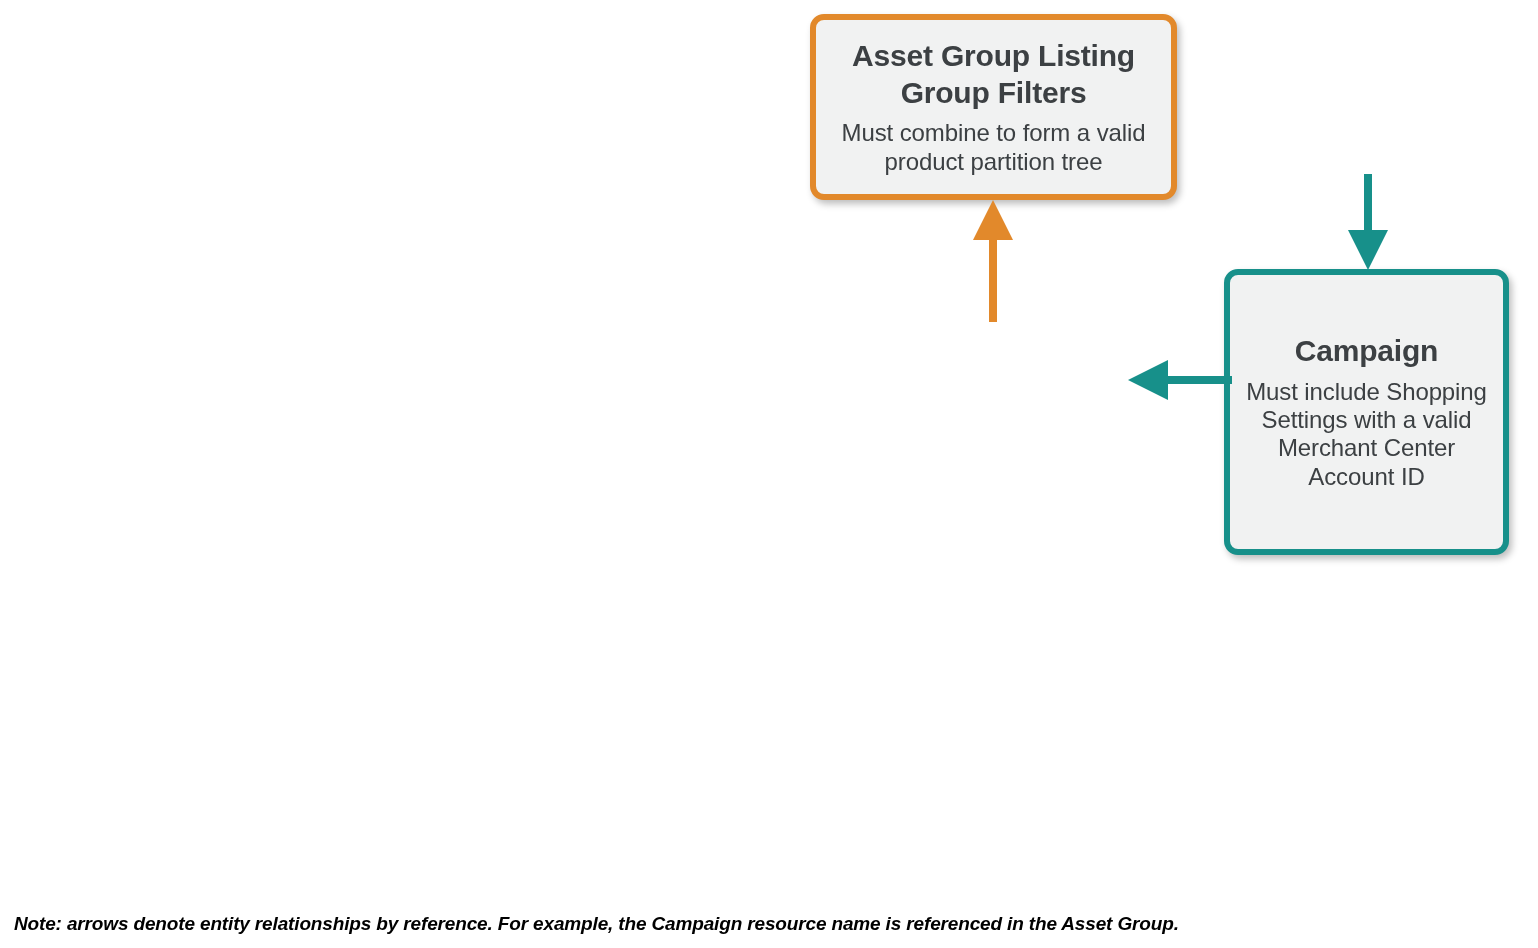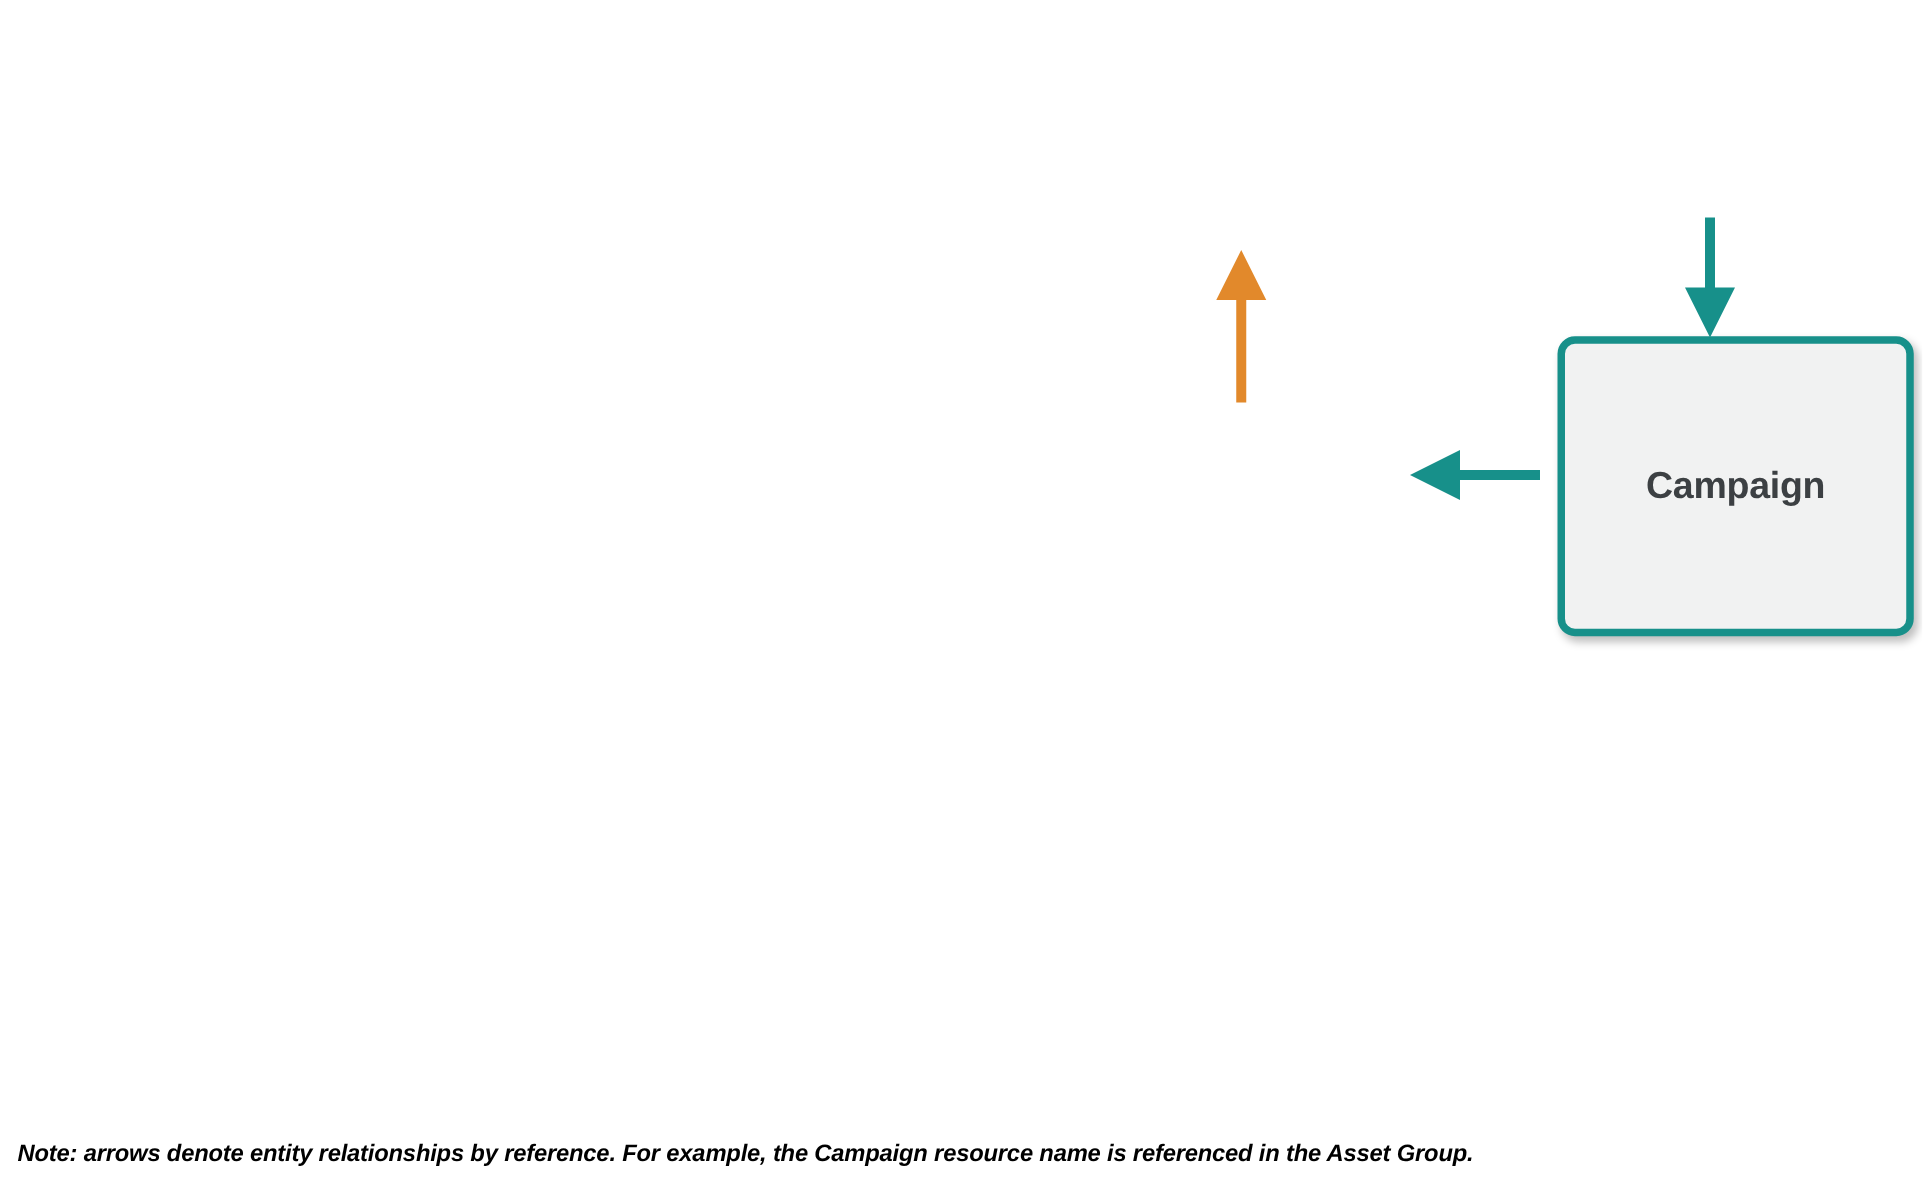--- a/index.html
+++ b/index.html
@@ -47,21 +47,21 @@
     line-height: 1.18;
     margin-top: 8px;
     letter-spacing: -0.1px;
   }
   .node.orange { border-color: #e2892b; }
   .node.teal   { border-color: #17908a; }
 
   
   #node-algf      { left: 810px;  top: 14px;  width: 367px; height: 186px; }
   #node-budget    { left: 1224px; top: 44px;  width: 285px; height: 134px; }
-  #node-campaign  { left: 1224px; top: 269px; width: 285px; height: 240px; margin-left: 22px; }
+  #node-campaign  { left: 1224px; top: 269px; width: 285px; height: 286px; }
   #node-assetgrp  { left: 856px;  top: 313px; width: 275px; height: 136px; }
 
   
   .edge {
     position: absolute;
     overflow: visible;
   }
   #edge-assetgroup-to-algf  { left: 955px;  top: 196px; width: 80px;  height: 126px; }
   #edge-budget-to-campaign  { left: 1330px; top: 174px; width: 80px;  height: 100px; }
   #edge-campaign-to-assetgroup { left: 1124px; top: 350px; width: 108px; height: 60px; }
@@ -76,24 +76,29 @@
     letter-spacing: -0.15px;
     white-space: nowrap;
     font-style: italic;
   }
 </style>
 </head>
 <body>
 
 <div id="canvas">
 
+  <div class="node orange" id="node-algf">
+    <div class="title">Asset Group Listing Group Filters</div>
+    <div class="subtitle">Must combine to form a valid product partition tree</div>
+  </div>
 
 
   <div class="node teal" id="node-campaign">
     <div class="title">Campaign</div>
+    <div class="subtitle">Must include Shopping Settings with a valid Merchant Center Account ID</div>
   </div>
 
 
   <svg class="edge" id="edge-assetgroup-to-algf" viewBox="0 0 80 126">
     <line x1="38" y1="126" x2="38" y2="36" stroke="#e2892b" stroke-width="8"></line>
     <polygon points="38,4 58,44 18,44" fill="#e2892b"></polygon>
   </svg>
 
   <svg class="edge" id="edge-budget-to-campaign" viewBox="0 0 80 100">
     <line x1="38" y1="0" x2="38" y2="62" stroke="#17908a" stroke-width="8"></line>

